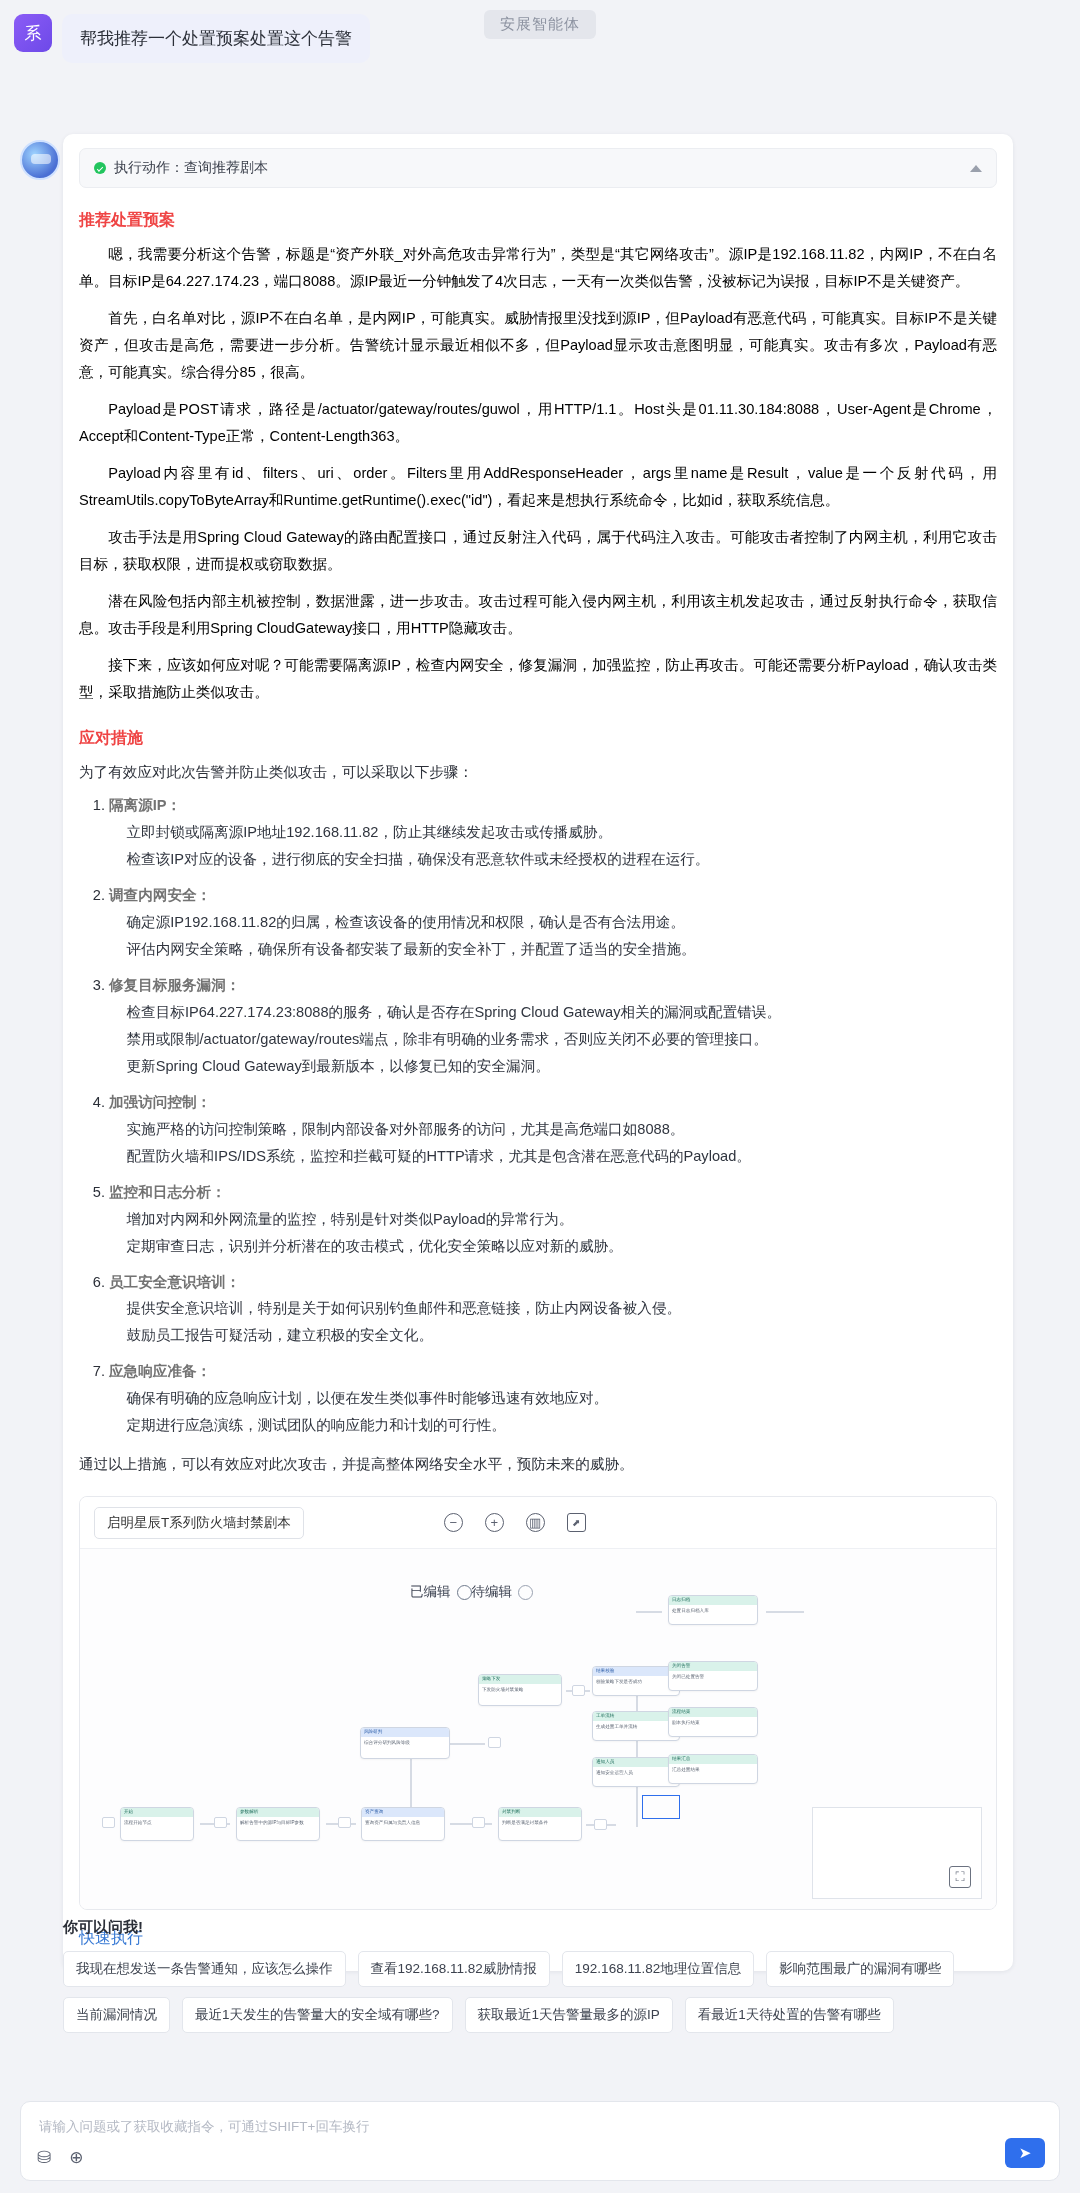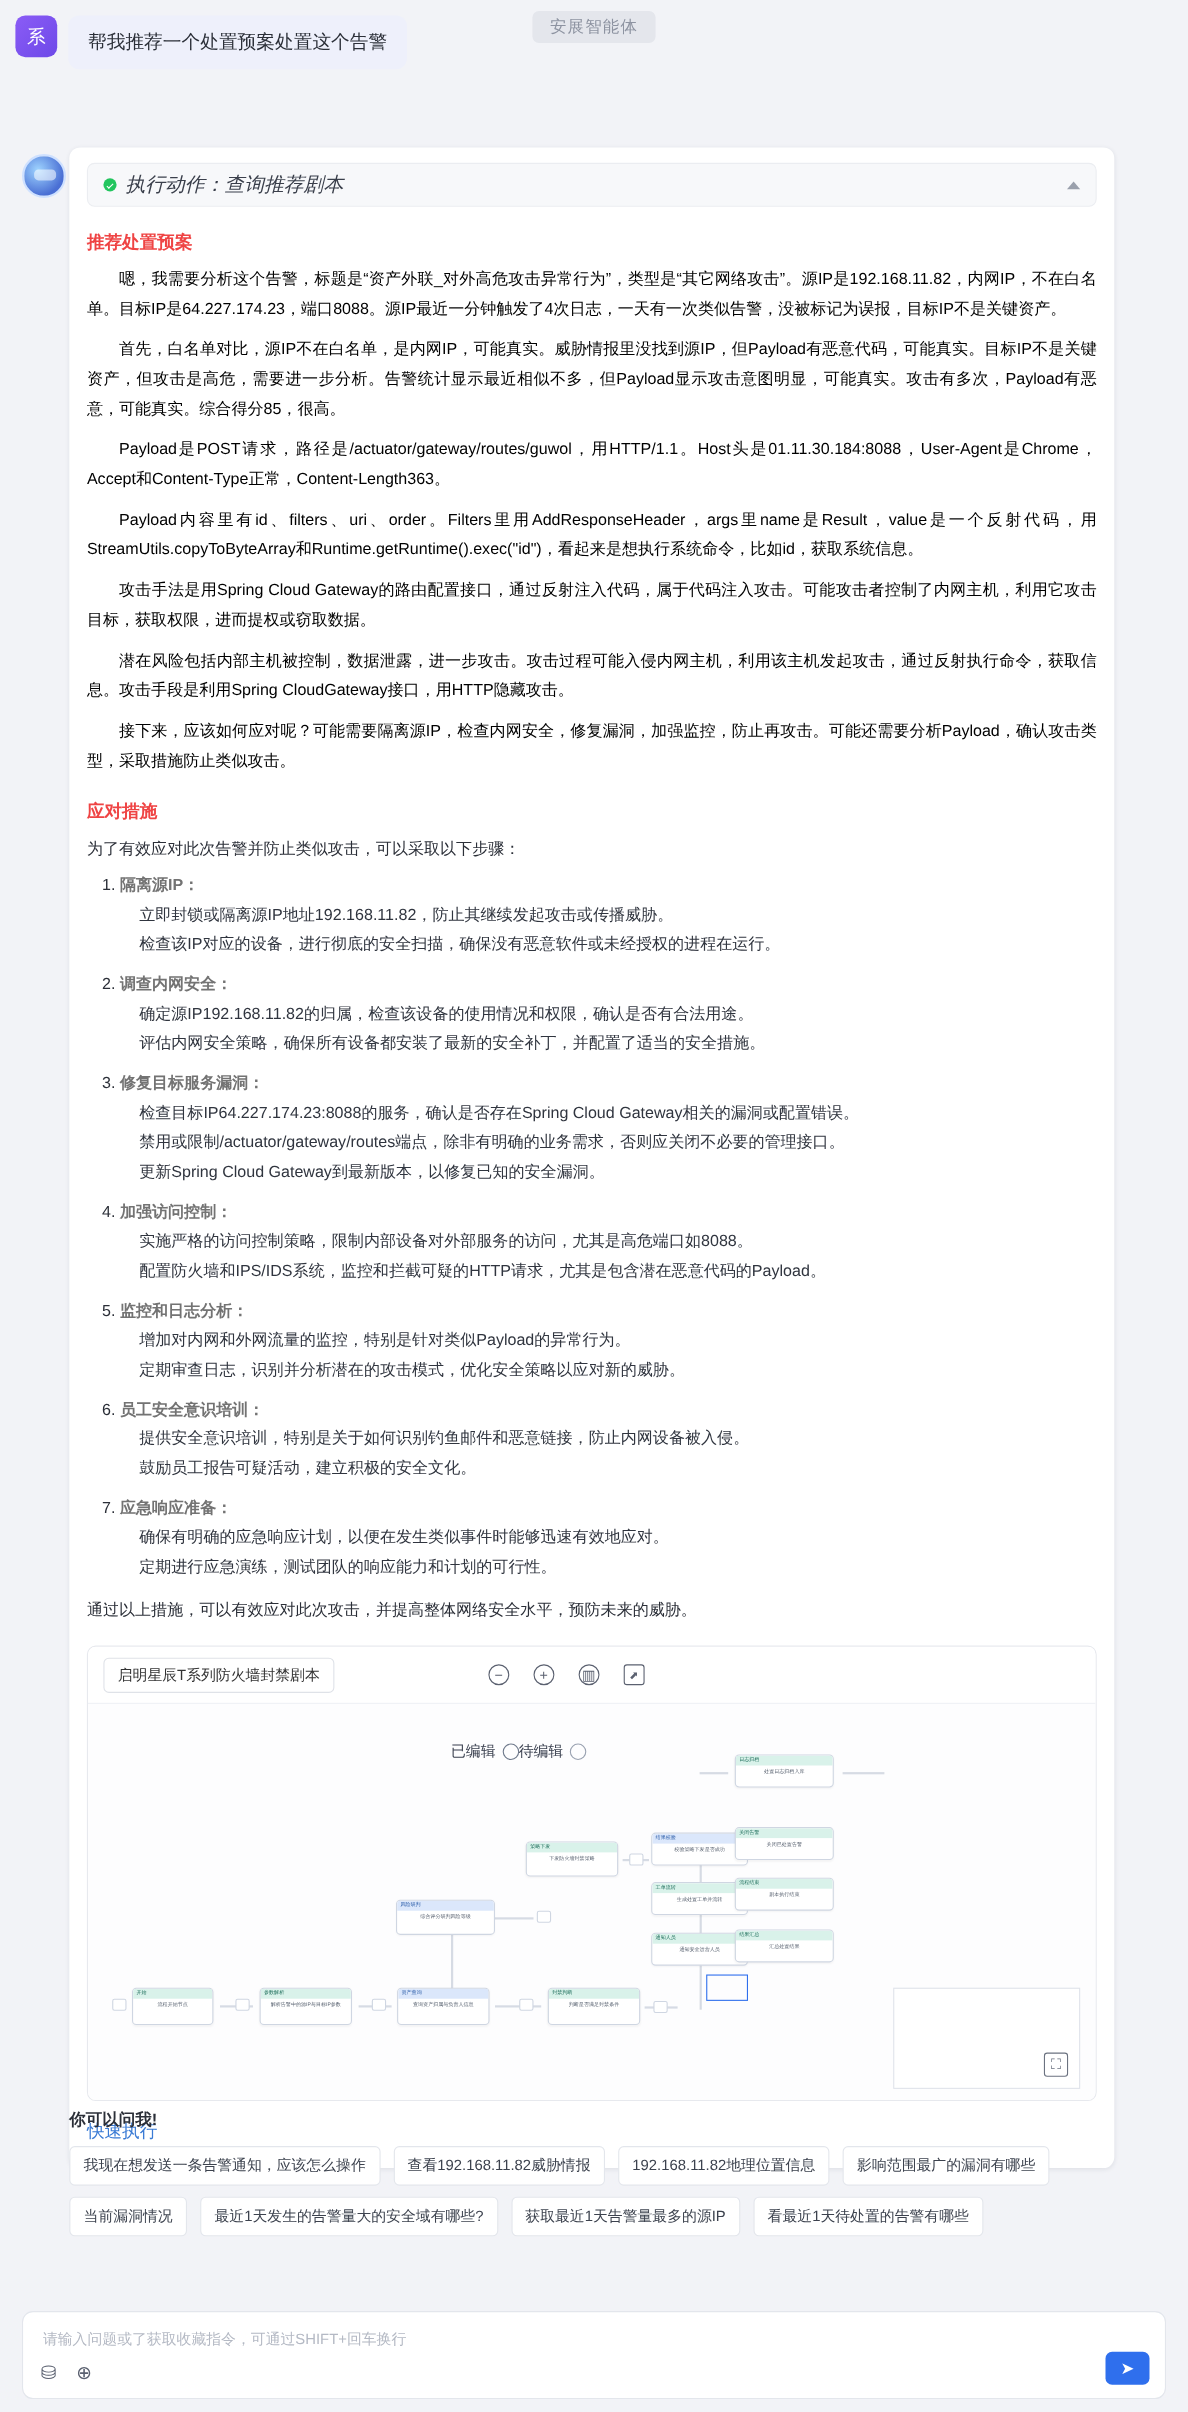--- a/index.html
+++ b/index.html
@@ -85,23 +85,22 @@
 
   
   .action-bar {
     background: #f7f8fa;
     border: 1px solid #ebedf1;
     border-radius: 7px;
     height: 40px;
     display: flex;
     align-items: center;
     padding: 0 14px;
-    font-size: 18px;
+    font-size: 14px;
     color: #3a3f4b;
-    font-style: italic;
   }
   .dot-ok {
     width: 12px; height: 12px;
     border-radius: 50%;
     background: #22c55e;
     margin-right: 8px;
     position: relative;
   }
   .dot-ok::after {
     content: "";
@@ -146,21 +145,20 @@
   .lead { font-size: 14.6px; line-height: 1.85; margin: 2px 0 4px 0; }
   .outro { font-size: 14.6px; line-height: 1.85; margin: 12px 0 0 0; }
 
   
   .flow {
     margin-top: 18px;
     border: 1px solid #e7e9ee;
     border-radius: 8px;
     overflow: hidden;
     background: #fff;
-    text-align: center;
   }
   .flow-toolbar {
     height: 52px;
     display: flex;
     align-items: center;
     padding: 0 14px;
     border-bottom: 1px solid #eef0f4;
     background: #fff;
   }
   .flow-title-box {

